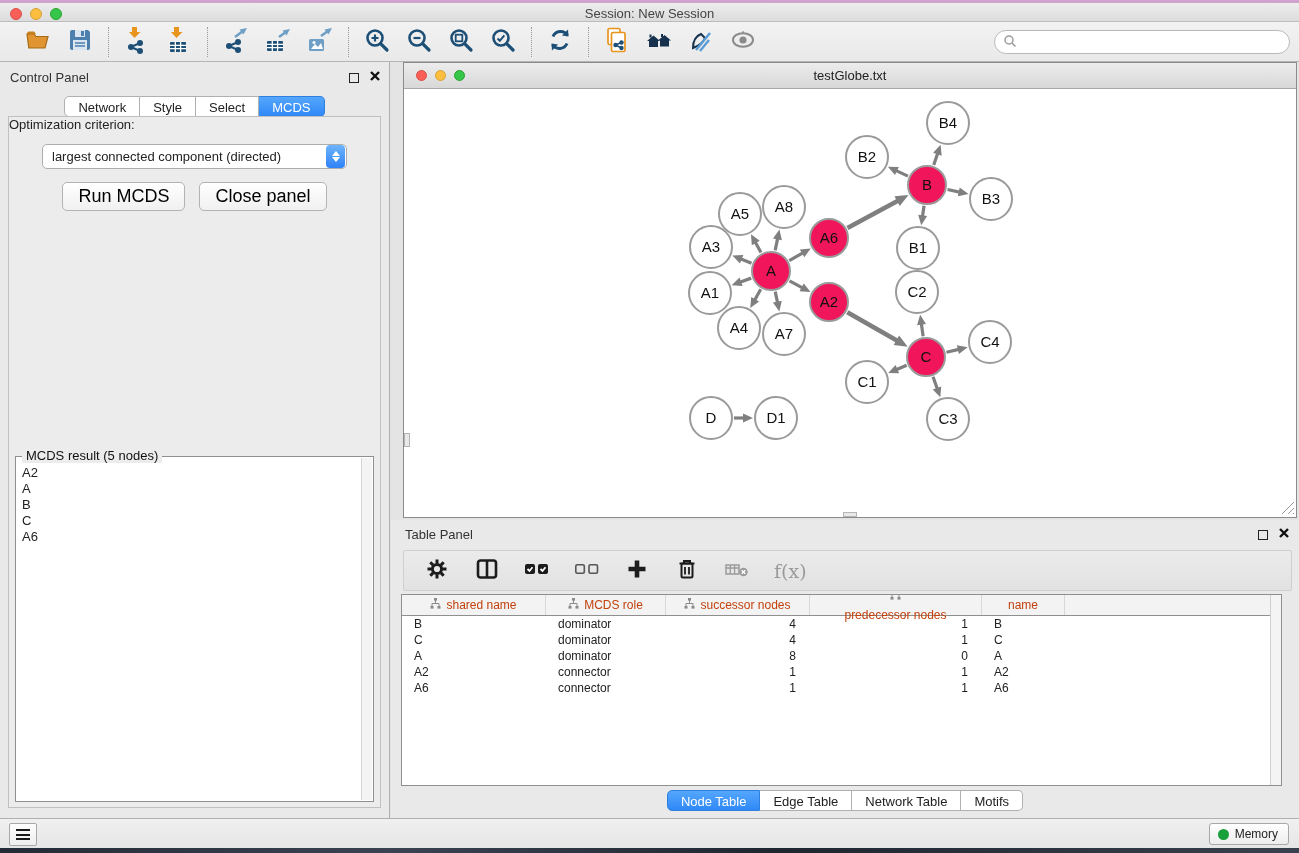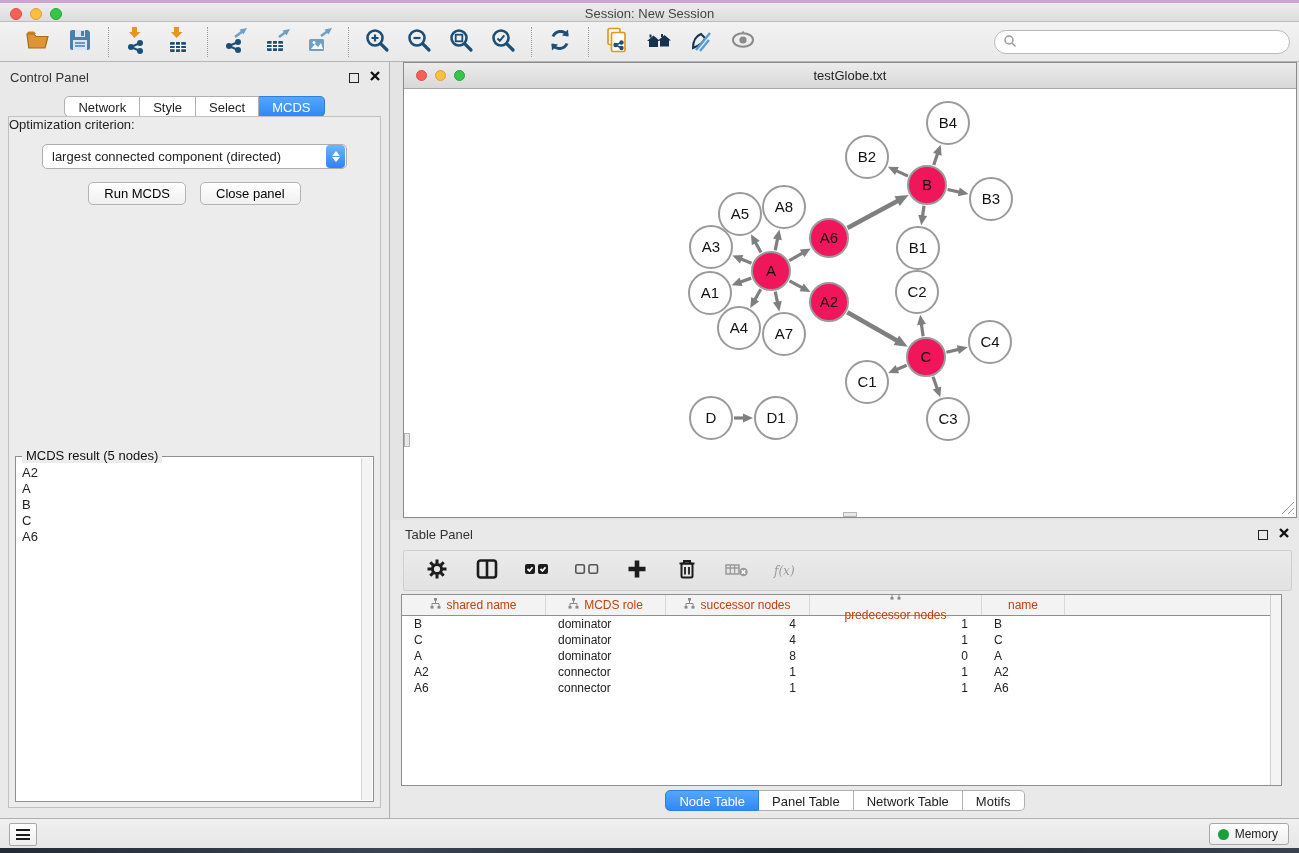--- a/index.html
+++ b/index.html
@@ -44,21 +44,21 @@
   .seg .tab.active { background:linear-gradient(#55a7fc,#2f88f7); border-color:#2f7fe0; color:#fff; }
   .cp-body { position:absolute; left:8px; right:8px; top:54px; bottom:10px; background:#ececec; border:1px solid #c0c0c0; }
   .opt-label { text-align:left; }
   .dropdown { position:relative; margin:12px 33px 0 33px; height:25px; background:#fff; border:1px solid #adadad; border-radius:5px; display:flex; align-items:center; }
   .dropdown .dd-text { padding-left:9px; font-size:13px; flex:1; }
   .dd-stepper { width:19px; height:23px; margin-right:1px; border-radius:4px; background:linear-gradient(#6db4fc,#2f82f7);
     display:flex; flex-direction:column; align-items:center; justify-content:center; gap:1px; }
   .dd-stepper .up { width:0; height:0; border-left:4px solid transparent; border-right:4px solid transparent; border-bottom:5px solid #fff; }
   .dd-stepper .down { width:0; height:0; border-left:4px solid transparent; border-right:4px solid transparent; border-top:5px solid #fff; }
   .btn-row { display:flex; justify-content:center; gap:14px; margin-top:13px; }
-  .push-btn { background:linear-gradient(#ffffff,#f0f0f0); border:1px solid #b3b3b3; border-radius:5px; padding:3px 15px; font-size:13px; cursor:default; }
+  .push-btn { background:linear-gradient(#ffffff,#f0f0f0); border:1px solid #b3b3b3; border-radius:5px; padding:3px 15px; font-size:18px; cursor:default; }
   .result-box { position:absolute; left:6px; right:6px; top:339px; bottom:5px; border:1px solid #8f8f8f; background:#fff;padding-left:40px; }
   .result-legend { position:absolute; left:6px; top:-9px; background:#ececec; padding:0 4px; font-size:13px; color:#111; }
   .result-list { position:absolute; left:1px; right:12px; top:8px; bottom:1px; overflow:hidden; }
   .result-item { font-size:13px; line-height:16px; padding-left:5px; cursor:default; }
   .result-scroll { position:absolute; right:1px; top:1px; bottom:1px; width:11px; background:#f4f4f4; border-left:1px solid #d5d5d5; }
 
   
   .right-area { position:absolute; left:391px; top:0; right:0; height:100%; }
   .net-window { position:absolute; left:12px; top:0; width:894px; height:456px; background:#fff; border:1px solid #8a8a8a; }
   .net-titlebar { position:relative; height:26px; background:linear-gradient(#ececec,#d8d8d8); border-bottom:1px solid #a8a8a8; }
@@ -72,21 +72,21 @@
   .edge-handle-left { position:absolute; left:0px; top:344px; width:6px; height:14px; background:#e8e8e8; border:1px solid #b5b5b5; }
   .edge-handle-bottom { position:absolute; left:50%; bottom:-1px; width:14px; height:5px; margin-left:-7px; background:#e8e8e8; border:1px solid #b5b5b5; }
 
   
   .table-panel { position:absolute; left:0; top:458px; right:0; bottom:0; background:#e9e9e9; }
   .tp-title { position:absolute; left:14px; top:7px; color:#333; }
   .tp-panelbtns { position:absolute; right:9px; top:7px; display:flex; gap:10px; align-items:center; }
   .tp-toolbar { position:absolute; left:12px; right:7px; top:30px; height:41px; background:linear-gradient(#ebebeb,#e2e2e2);
     border:1px solid #cfcfcf; border-radius:2px; display:flex; align-items:center; gap:24px; padding-left:20px; }
   .tpi { width:26px; height:26px; display:flex; align-items:center; justify-content:center; cursor:default; }
-  .fx-label { font-family:"DejaVu Serif","Liberation Serif",serif; font-style:italic; font-size:12px; color:#9a9a9a; }
+  .fx-label { font-family:"DejaVu Serif","Liberation Serif",serif; font-size:19px; color:#9a9a9a; }
   .tp-table { position:absolute; left:10px; width:881px; top:74px; height:192px; background:#fff; border:1px solid #8f8f8f; overflow:hidden; }
   .thead { display:flex; height:21px; background:#f3f3f3; border-bottom:1px solid #8f8f8f; }
   .th { display:flex; align-items:center; justify-content:center; gap:5px; font-size:12px; color:#c2410c; border-right:1px solid #d8d8d8; height:100%; cursor:default; }
   .trow { display:flex; height:16px; }
   .td { font-size:12px; line-height:16px; white-space:nowrap; overflow:hidden; cursor:default; }
   .td.text { padding-left:12px; }
   .td.num { text-align:right; padding-right:14px; }
   .table-vscroll { position:absolute; right:0; top:0; bottom:0; width:11px; background:#f4f4f4; border-left:1px solid #cfcfcf; }
   .tp-tabs { position:absolute; left:0; right:0; top:270px; display:flex; justify-content:center; }
 
@@ -570,21 +570,21 @@
                 <div class="td num" style="width: 144px;">1</div>
                 <div class="td num" style="width: 172px;">1</div>
                 <div class="td text" style="width: 83px;">A6</div>
               </div>
             </div>
           <div class="table-vscroll"></div>
         </div>
         <div class="tp-tabs">
             <div class="seg" id="tp-tabs">
               <span class="tab active">Node Table</span>
-              <span class="tab">Panel Table</span>
+              <span class="tab">Edge Table</span>
               <span class="tab">Network Table</span>
               <span class="tab">Motifs</span>
             </div>
           </div>
       </div>
     </div>
   </div>
 
   <div class="status-bar">
     <span class="list-btn">

